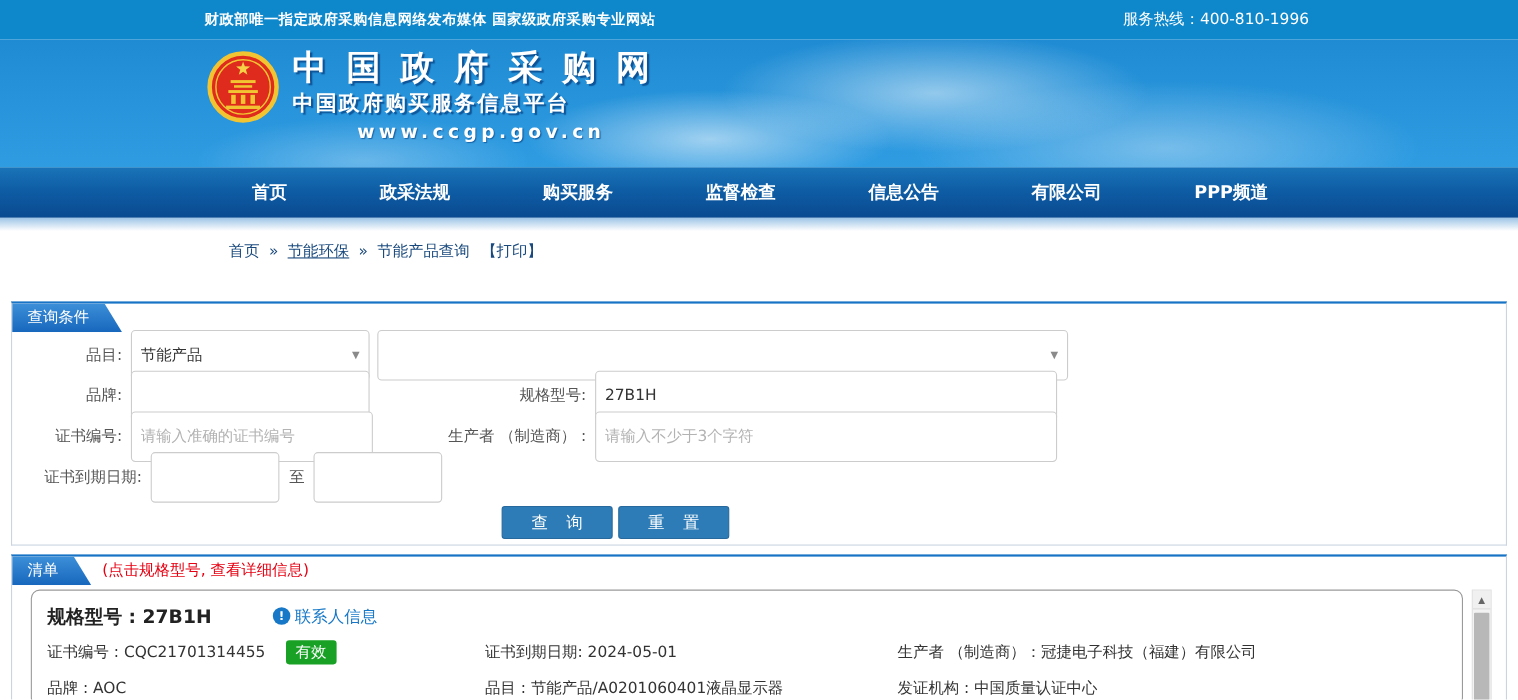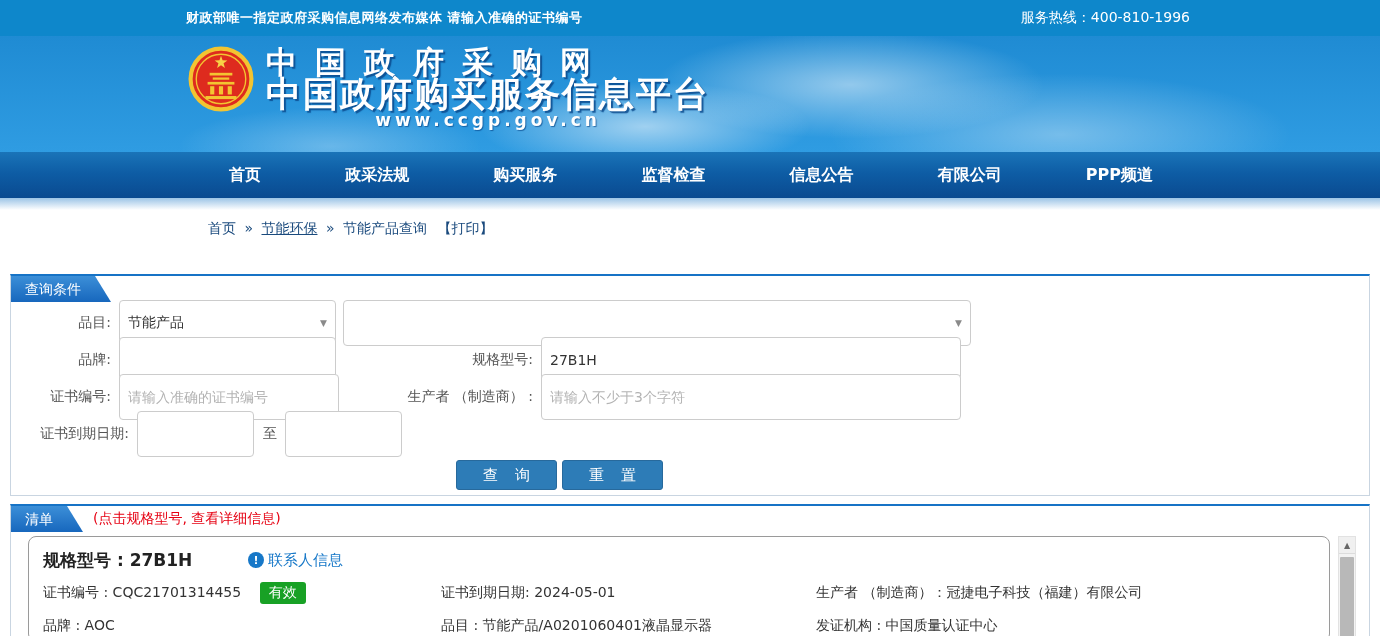--- a/index.html
+++ b/index.html
@@ -17,21 +17,21 @@
     background:
       radial-gradient(ellipse 230px 62px at 645px 78%, rgba(255,255,255,.55), rgba(255,255,255,0) 72%),
       radial-gradient(ellipse 270px 75px at 850px 42%, rgba(255,255,255,.50), rgba(255,255,255,0) 72%),
       radial-gradient(ellipse 320px 85px at 1060px 85%, rgba(255,255,255,.35), rgba(255,255,255,0) 72%),
       radial-gradient(ellipse 210px 55px at 330px 95%, rgba(255,255,255,.28), rgba(255,255,255,0) 72%),
       linear-gradient(180deg,#1f8bd3,#2f9ce2); }
   .logo-wrap { position:absolute; left:188px; top:10px; display:flex; align-items:flex-start; gap:12px; }
   .titles { display:flex; flex-direction:column; }
   .site-title { font-size:31px; font-weight:bold; color:#fff; letter-spacing:18px;
     line-height:33px; text-shadow:2px 2px 1px rgba(9,73,140,.85); white-space:nowrap; }
-  .site-subtitle { font-size:35px; font-weight:bold; color:#fff; letter-spacing:2px;
+  .site-subtitle { font-size:19px; font-weight:bold; color:#fff; letter-spacing:2px;
     line-height:30px; text-shadow:2px 2px 1px rgba(9,73,140,.85); white-space:nowrap; }
   .site-url { font-size:17px; font-weight:bold; color:#fff; letter-spacing:4px;
     text-align:center; line-height:22px; text-shadow:1px 1px 1px rgba(9,73,140,.7); }
 
   
   .nav { height:46px; background:linear-gradient(180deg,#1a74b8 0%,#0e5da5 45%,#0a4a90 100%); }
   .nav-inner { margin-left:229px; width:924px; height:100%; display:flex;
     align-items:center; justify-content:space-between; }
   .nav-item { color:#fff; font-size:16px; font-weight:bold; cursor:pointer; white-space:nowrap; }
 
@@ -95,21 +95,21 @@
     background:#f3f3f3; border:1px solid #e2e2e2; }
   .scroll-btn { height:17px; background:#f0f0f0; border-bottom:1px solid #dcdcdc; color:#666;
     font-size:8px; display:flex; align-items:center; justify-content:center; cursor:pointer; }
   .scroll-thumb { margin:3px auto 0 auto; width:14px; height:calc(100% - 24px);
     background:#b8b8b8; border-radius:1px; cursor:grab; }
 </style>
 </head>
 <body>
 
 <div class="topbar">
-  <span class="tagline">财政部唯一指定政府采购信息网络发布媒体 请输入准确的证书编号</span>
+  <span class="tagline">财政部唯一指定政府采购信息网络发布媒体 国家级政府采购专业网站</span>
   <span class="hotline">服务热线：400-810-1996</span>
 </div>
 
 <div class="header">
   <div class="logo-wrap">
     <svg width="66" height="66" viewBox="0 0 64 64">
       <circle cx="32" cy="32" r="29.5" fill="#de2b1e" stroke="#f3c431" stroke-width="4"></circle>
       <circle cx="32" cy="32" r="24" fill="none" stroke="#f3c431" stroke-width="1.3"></circle>
       <polygon fill="#f7d246" points="32,9.5 33.5,13.9 38.2,14 34.5,16.8 35.8,21.3 32,18.6 28.2,21.3 29.5,16.8 25.8,14 30.5,13.9"></polygon>
       <g fill="#f3c431">

